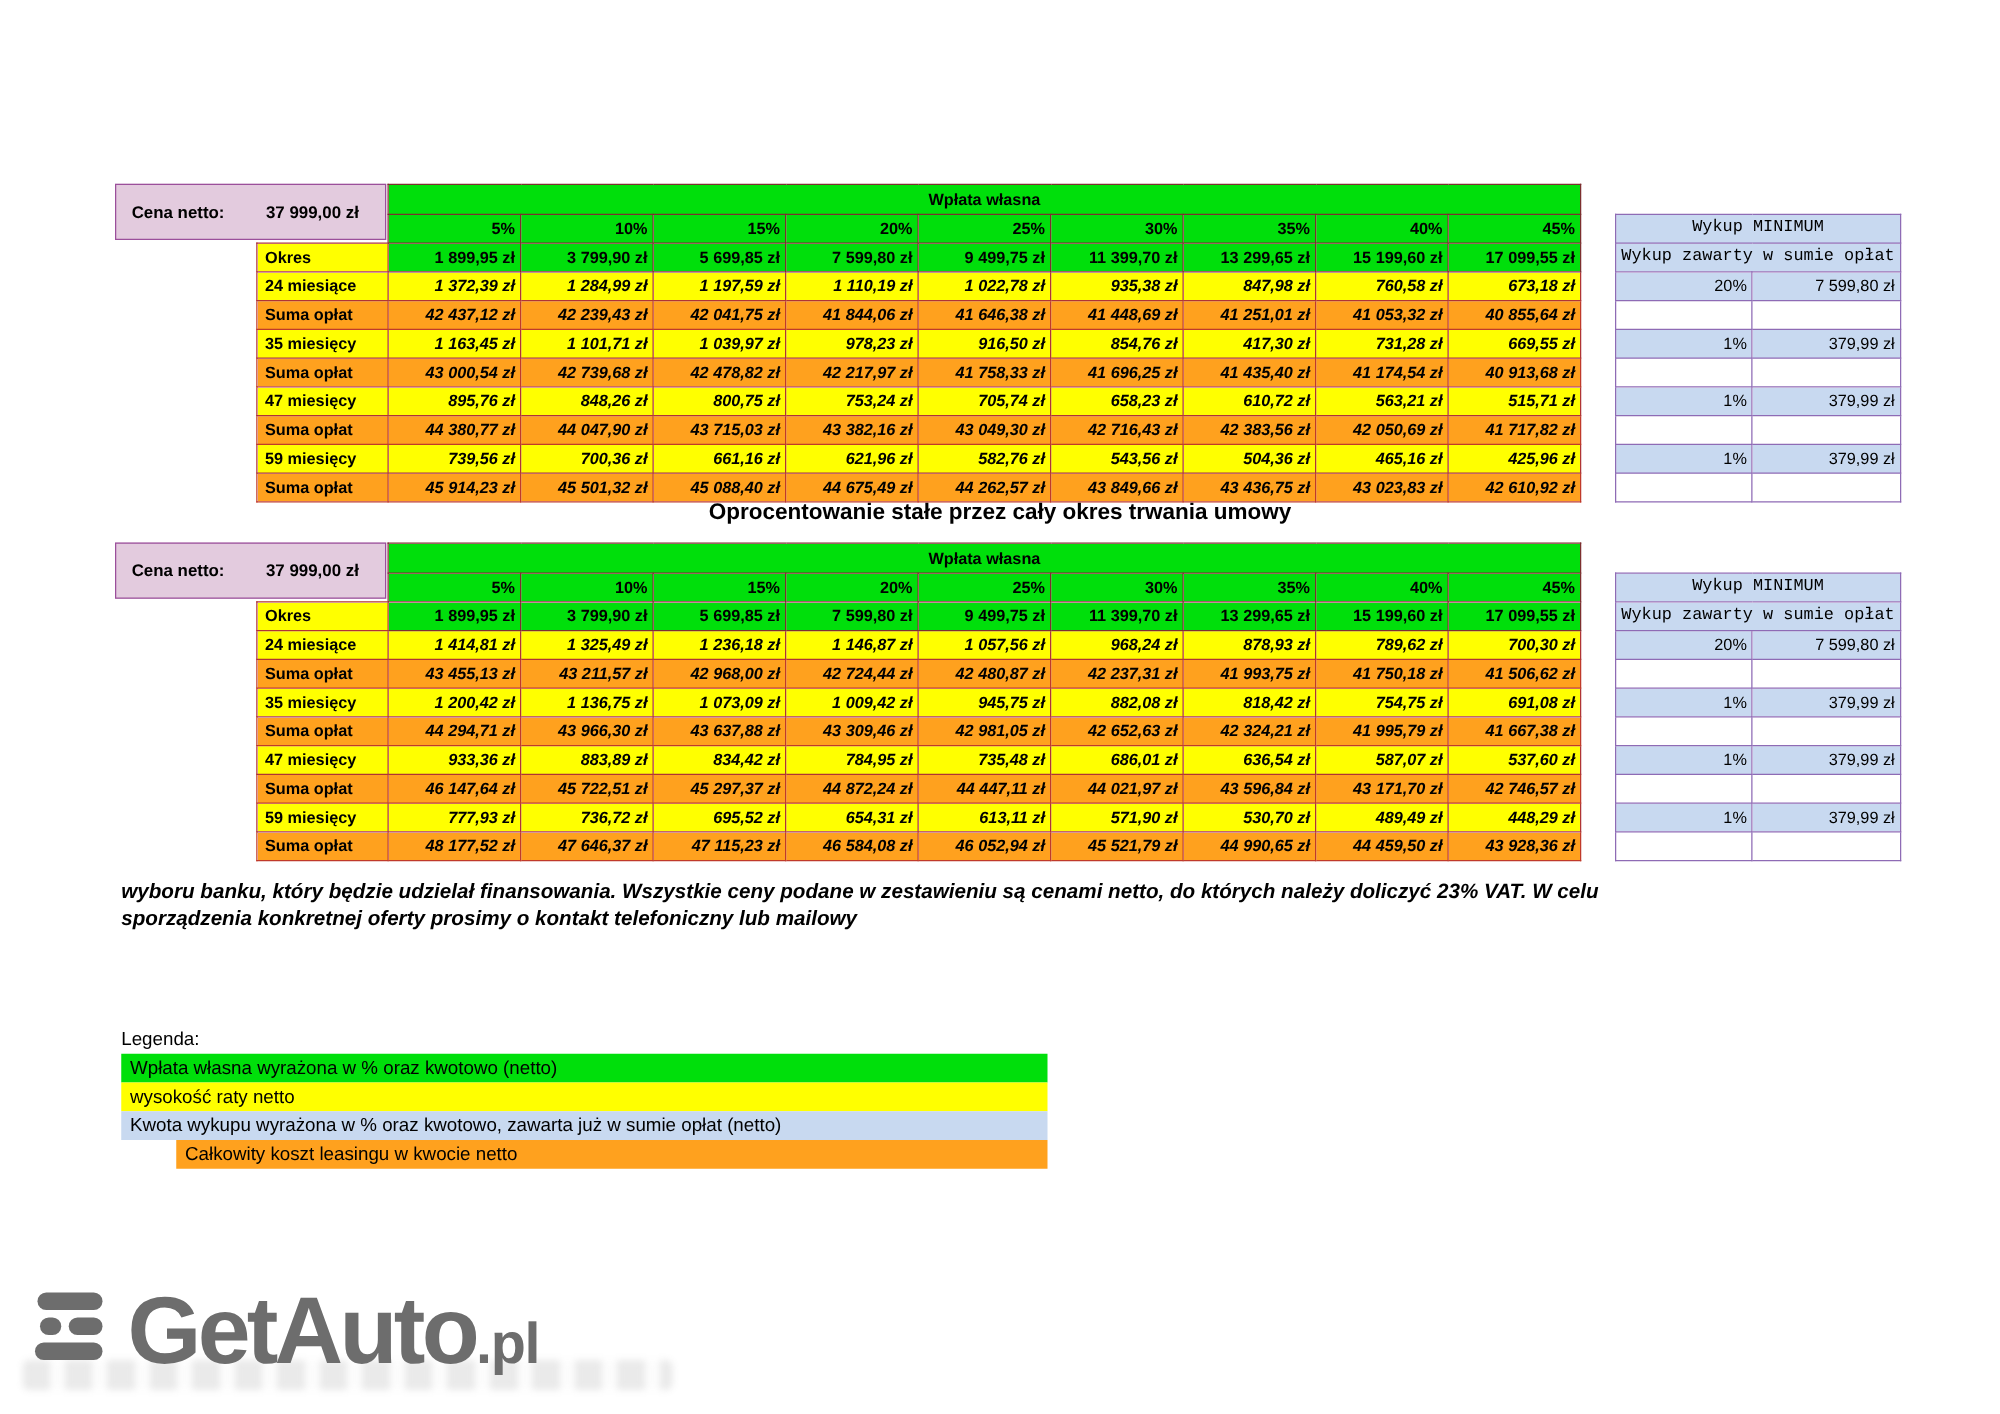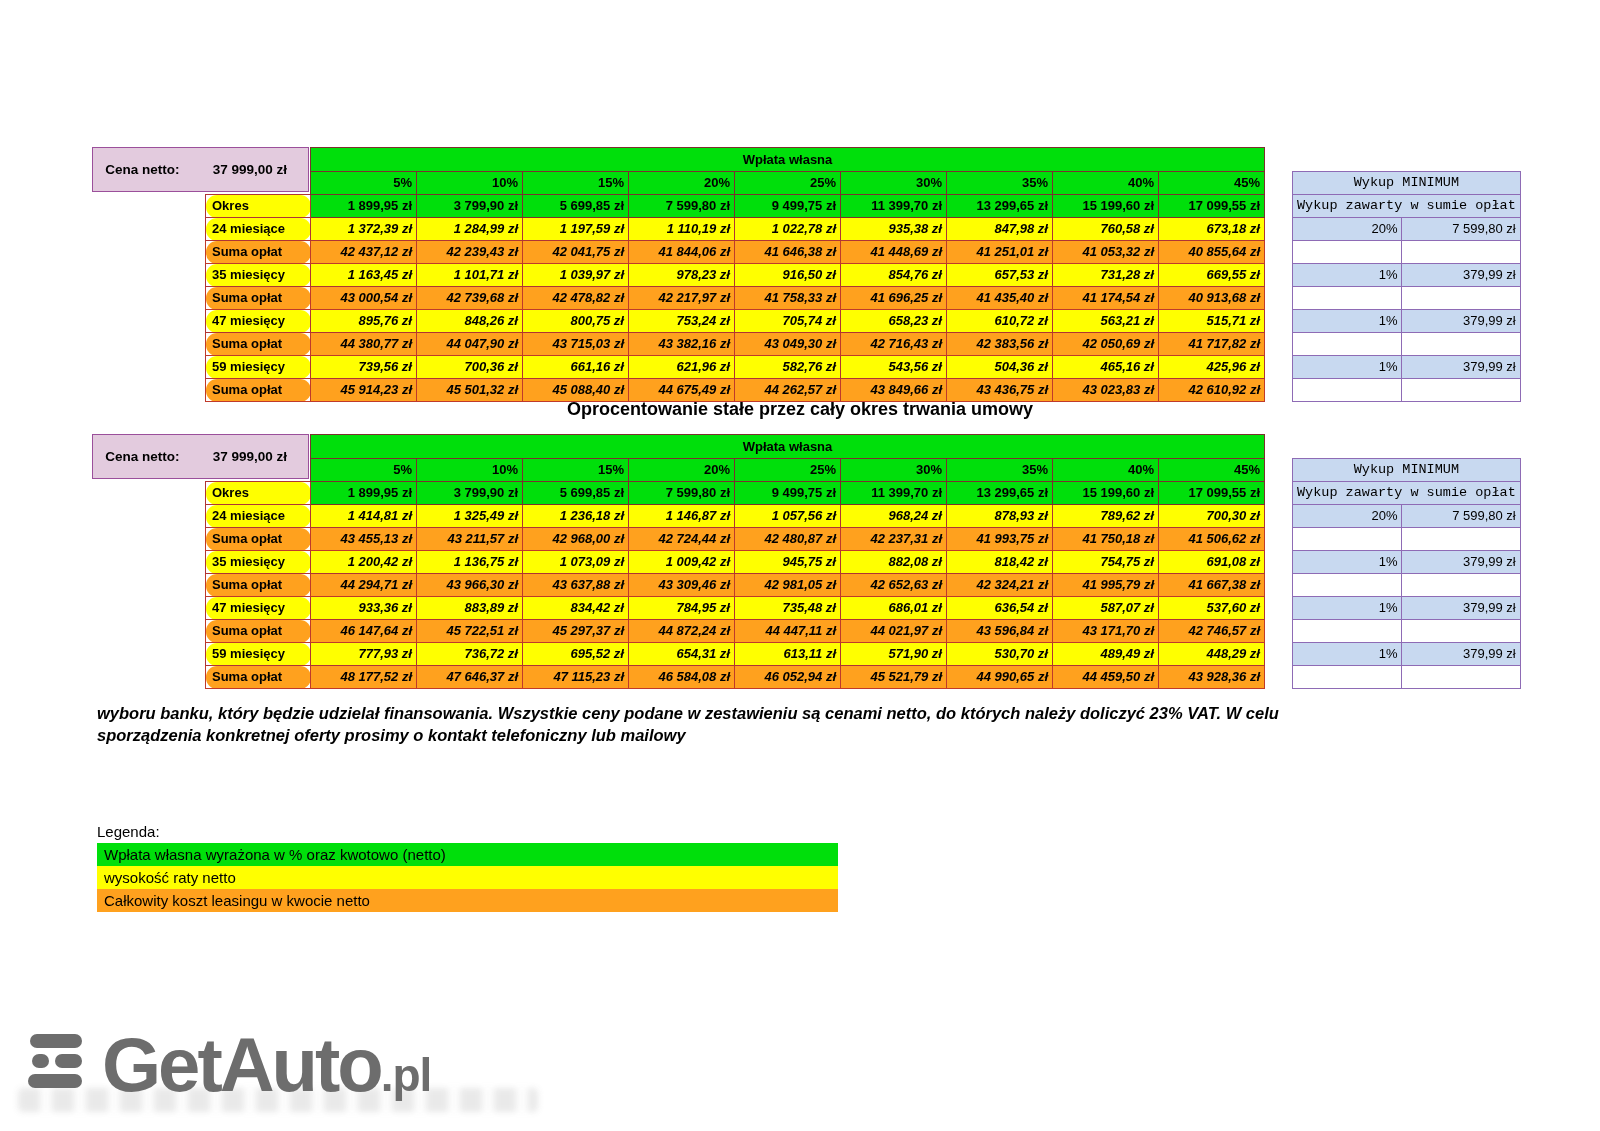--- a/index.html
+++ b/index.html
@@ -40,21 +40,21 @@
   td.yellow{background:#ffff00;border:1px solid #b03434;}
   td.orange{background:#ffa11e;border:1px solid #c03a2a;}
   td.blue{background:#c8d9f0;border:1px solid #8e6bb5;}
   td.wyempty{background:#ffffff;border:1px solid #8e6bb5;}
 
   td.hdr{font-weight:bold;text-align:center;}
   td.num{text-align:right;font-weight:bold;}
   td.it{font-style:italic;}
   td.reg{font-weight:normal;}
   td.center{text-align:center;font-weight:normal;font-size:13.5px;font-family:Liberation Mono, monospace;}
-  td.lbl{font-weight:bold;text-align:left;padding-left:6px;border-radius:11px;}
+  td.lbl{font-weight:bold;text-align:left;padding-left:6px;}
 
   
   .mid-title{
     position:absolute;left:205px;top:399px;width:1190px;
     text-align:center;font-size:18px;font-weight:bold;
   }
 
   
   .notice{
     position:absolute;left:97px;top:702px;width:1460px;
@@ -62,21 +62,21 @@
   }
   .notice div{white-space:nowrap;}
 
   
   .legend{position:absolute;left:97px;top:820px;width:741px;}
   .legend-title{font-size:15px;height:23px;line-height:23px;}
   .legend-item{height:23px;line-height:23px;font-size:15px;padding-left:7px;box-sizing:border-box;}
   .lg-yellow{background:#ffff00;}
   .lg-green{background:#00df0b;}
   .lg-blue{background:#c8d9f0;}
-  .lg-orange{background:#ffa11e;}
+  .lg-orange{background:#ffa11e;margin-left:44px;}
 
   
   .logo{
     position:absolute;left:28px;top:1034px;z-index:2;
     display:flex;align-items:flex-end;gap:16px;color:#6d6d6d;
   }
   .logo-icon{position:relative;width:58px;height:58px;margin-bottom:4px;}
   .logo-icon i{position:absolute;background:#6d6d6d;border-radius:7px;}
   .logo-icon .b1{left:2px;top:0;width:52px;height:14px;}
   .logo-icon .dot{left:4px;top:20px;width:17px;height:14px;}
@@ -184,21 +184,21 @@
             <td class="wyempty"></td>
           </tr>
           <tr>
             <td class="yellow lbl">35 miesięcy</td>
             <td class="yellow num it">1 163,45 zł</td>
             <td class="yellow num it">1 101,71 zł</td>
             <td class="yellow num it">1 039,97 zł</td>
             <td class="yellow num it">978,23 zł</td>
             <td class="yellow num it">916,50 zł</td>
             <td class="yellow num it">854,76 zł</td>
-            <td class="yellow num it">657,53 zł</td>
+            <td class="yellow num it">417,30 zł</td>
             <td class="yellow num it">731,28 zł</td>
             <td class="yellow num it">669,55 zł</td>
             <td class="void"></td>
             <td class="blue num reg">1%</td>
             <td class="blue num reg">379,99 zł</td>
           </tr>
           <tr>
             <td class="orange lbl">Suma opłat</td>
             <td class="orange num it">43 000,54 zł</td>
             <td class="orange num it">42 739,68 zł</td>
@@ -461,20 +461,21 @@
 
   <div class="notice">
     <div>wyboru banku, który będzie udzielał finansowania. Wszystkie ceny podane w zestawieniu są cenami netto, do których należy doliczyć 23% VAT. W celu</div>
     <div>sporządzenia konkretnej oferty prosimy o kontakt telefoniczny lub mailowy</div>
   </div>
 
   <div class="legend">
     <div class="legend-title">Legenda:</div>
     <div class="legend-item lg-green">Wpłata własna wyrażona w % oraz kwotowo (netto)</div>
     <div class="legend-item lg-yellow">wysokość raty netto</div>
+    <div class="legend-item lg-blue">Kwota wykupu wyrażona w % oraz kwotowo, zawarta już w sumie opłat (netto)</div>
     <div class="legend-item lg-orange">Całkowity koszt leasingu w kwocie netto</div>
   </div>
 
   <div class="watermark"></div>
 
   <div class="logo">
     <div class="logo-icon">
       <i class="b1"></i>
         <i class="dot"></i>
         <i class="b2"></i>

